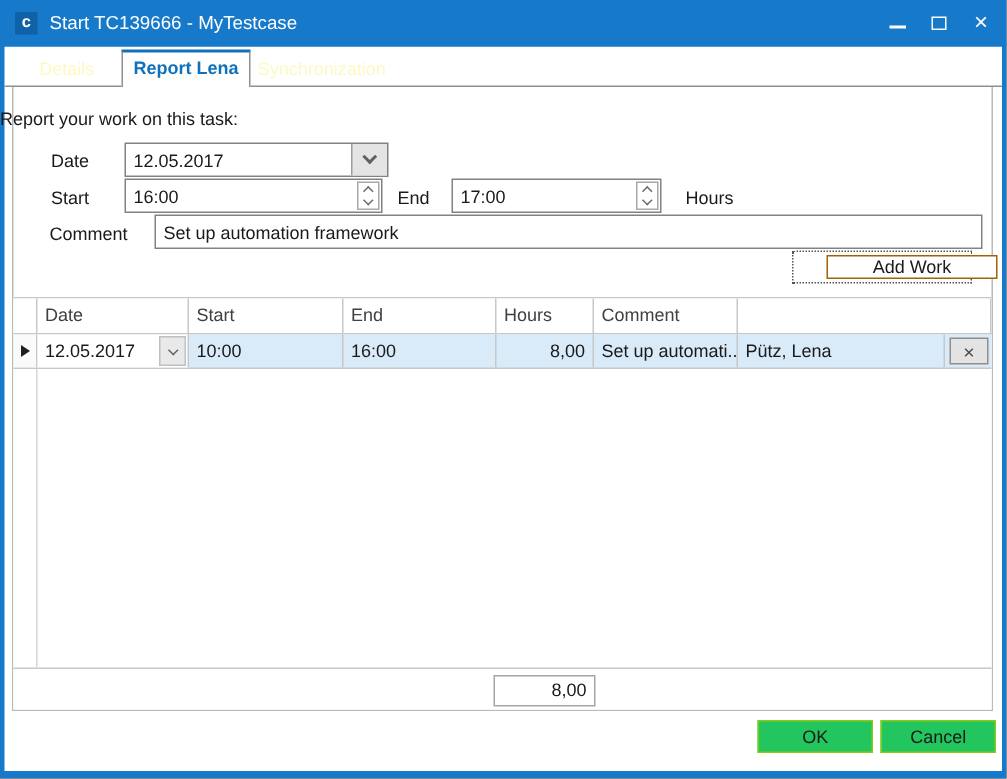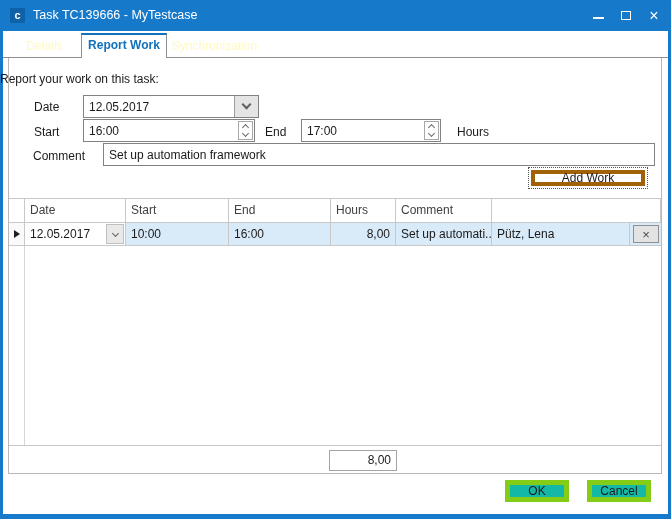--- a/index.html
+++ b/index.html
@@ -52,22 +52,22 @@
   .chev-s-down { transform:rotate(45deg);  margin-bottom:3px; }
 
   .pos-date    { left:83px;  top:95px;  width:176px; }
   .pos-start   { left:83px;  top:119px; width:172px; }
   .pos-end     { left:301px; top:119px; width:140px; }
   .pos-hours   { left:515px; top:119px; width:140px; }
   .pos-comment { left:103px; top:143px; width:552px; }
 
   .addwork { position:absolute; left:528px; top:167px; width:120px; height:22px;
              border:1px dotted #555; background:#fff; padding:2px; cursor:default; }
-  .addwork-inner { width:100%; height:100%; border:4px solid #a16207; background:#fff;
-                   display:flex; align-items:center; justify-content:center; }
+  .addwork-inner { width:100%; height:100%; border:1px solid #a16207; background:#fff;
+                   display:flex; align-items:center; justify-content:center;margin-left:20px; }
 
   
   .grid { position:absolute; left:9px; top:198px; width:652px; height:275px;
           border-top:1px solid #c8c8c8; display:flex; flex-direction:column; background:#fff; }
   .g-header { display:flex; height:24px; background:#fff; }
   .g-header .gcell { border-bottom:1px solid #c8c8c8; color:#404040; }
   .gcell { border-right:1px solid #c8c8c8; padding:0 0 0 5px; line-height:23px; white-space:nowrap; overflow:hidden; }
   .c-ind{width:16px; padding:0;} .c-date{width:101px;} .c-start{width:103px;} .c-end{width:102px;}
   .c-hours{width:65px;} .c-comment{width:96px;} .c-reported{width:138px;} .c-del{flex:1; padding:0;}
   .g-row { display:flex; height:23px; background:#d9eaf9; border-bottom:1px solid #c8c8c8; }
@@ -82,49 +82,49 @@
   .del-btn { position:absolute; left:3px; right:2px; top:2px; bottom:2px; background:#e3e3e3;
              border:1px solid #8f8f8f; color:#4a4a4a; font-size:13px; line-height:15px;
              display:flex; align-items:center; justify-content:center; cursor:default; }
   .g-fill { flex:1; display:flex; background:#fff; }
   .ind-cont { width:16px; border-right:1px solid #d6d6d6; }
   .g-footer { position:relative; height:28px; border-top:1px solid #c8c8c8; background:#fff; }
   .total-box { position:absolute; left:320px; top:4px; width:68px; height:21px; border:1px solid #a5a5a5;
                background:#fff; text-align:right; line-height:19px; padding-right:5px; }
 
   
-  .dlg-btn { position:absolute; top:480px; width:64px; height:22px; background:#14b8a6; border:5px solid #84cc16;
+  .dlg-btn { position:absolute; top:480px; width:77px; height:22px; background:#22c55e; border:1px solid #84cc16;
              display:flex; align-items:center; justify-content:center; cursor:default; }
   .btn-ok { left:505px; } .btn-cancel { left:587px; }
 </style>
 </head>
 <body>
 
 <div class="window">
   <div class="client"></div>
 
   <div class="titlebar">
     <div class="app-icon">c</div>
-    <div class="win-title">Task TC139666 - MyTestcase</div>
+    <div class="win-title">Start TC139666 - MyTestcase</div>
     <div class="win-controls">
       <div class="win-btn">
         <div class="glyph-min"></div>
       </div>
       <div class="win-btn">
         <div class="glyph-max"></div>
       </div>
       <div class="win-btn">
         <div class="glyph-close">×</div>
       </div>
     </div>
   </div>
 
   <div class="tabstrip-line"></div>
   <div class="tab tab-details">Details</div>
-  <div class="tab-active">Report Work</div>
+  <div class="tab-active">Report Lena</div>
   <div class="tab tab-sync">Synchronization</div>
 
   <div class="panel"></div>
 
   <div class="heading">Report your work on this task:</div>
 
   <div class="flabel" style="left:34px; top:100px;">Date</div>
   <div class="field pos-date">
     <input type="text" value="12.05.2017" style="">
     <div class="combo-btn">

